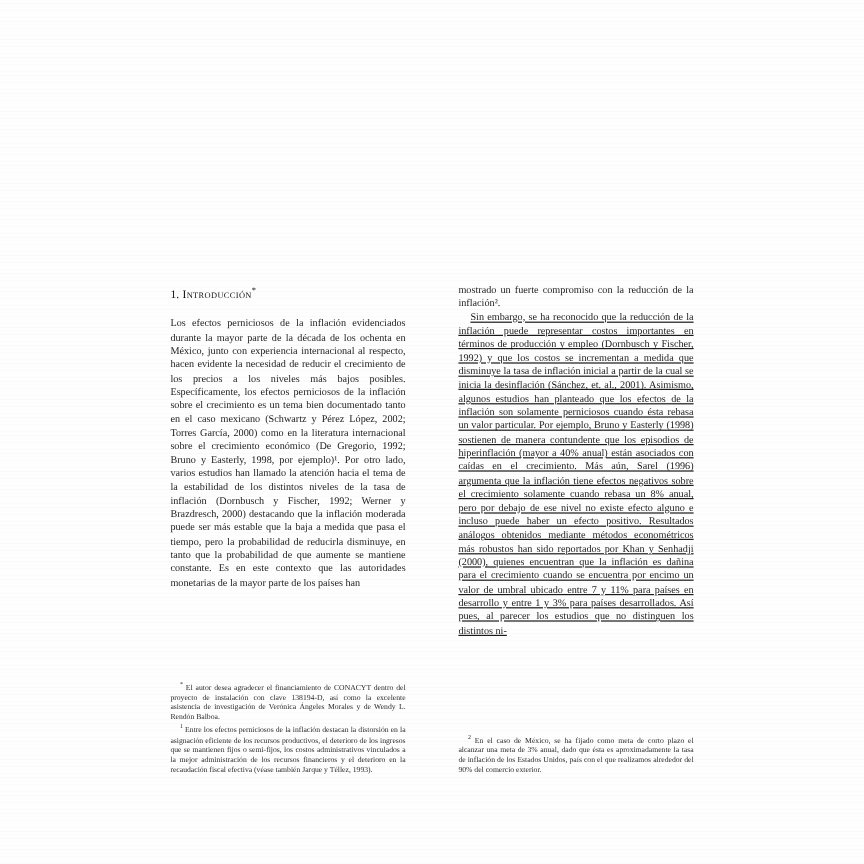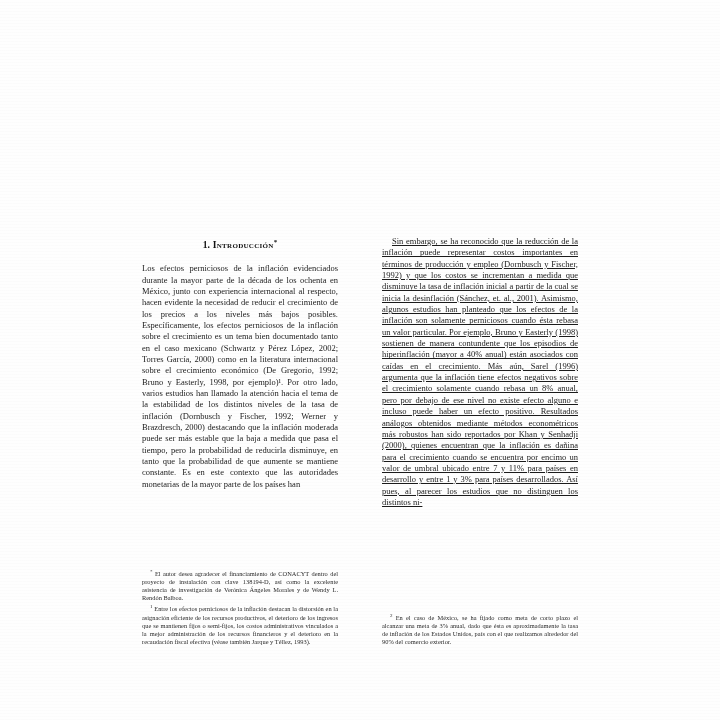--- a/index.html
+++ b/index.html
@@ -40,24 +40,23 @@
   .column {
     width: 196px;
     display: flex;
     flex-direction: column;
   }
 
   .section-heading {
     font-size: 9.6px;
     line-height: 12px;
     margin: 0 0 12px 0;
-    font-weight: bold;
+    font-weight: normal;
     letter-spacing: 0.15px;
     color: #111;
-    text-align: center;
   }
   .section-heading .num {
     font-variant: normal;
   }
   .section-heading .smallcaps {
     font-variant: small-caps;
     letter-spacing: 0.3px;
   }
   .section-heading sup {
     font-size: 7px;
@@ -132,20 +131,21 @@
       <div class="footnote-zone">
         <p class="footnote"><span class="fn-mark">*</span> <span>El autor desea agradecer el financiamiento de CONACYT dentro del proyecto de instalación con clave 138194-D, así como la excelente asistencia de investigación de Verónica Ángeles Morales y de Wendy L. Rendón Balboa.</span></p>
         <p class="footnote"><span class="fn-mark">1</span> <span>Entre los efectos perniciosos de la inflación destacan la distorsión en la asignación eficiente de los recursos productivos, el deterioro de los ingresos que se mantienen fijos o semi-fijos, los costos administrativos vinculados a la mejor administración de los recursos financieros y el deterioro en la recaudación fiscal efectiva (véase también Jarque y Téllez, 1993).</span></p>
       </div>
 
     </div>
 
     <div class="column">
 
       <div class="col-body">
+        <p class="body-par">mostrado un fuerte compromiso con la reducción de la inflación².</p>
         <p class="body-par indent">Sin embargo, se ha reconocido que la reducción de la inflación puede representar costos importantes en términos de producción y empleo (Dornbusch y Fischer, 1992) y que los costos se incrementan a medida que disminuye la tasa de inflación inicial a partir de la cual se inicia la desinflación (Sánchez, et. al., 2001). Asimismo, algunos estudios han planteado que los efectos de la inflación son solamente perniciosos cuando ésta rebasa un valor particular. Por ejemplo, Bruno y Easterly (1998) sostienen de manera contundente que los episodios de hiperinflación (mayor a 40% anual) están asociados con caídas en el crecimiento. Más aún, Sarel (1996) argumenta que la inflación tiene efectos negativos sobre el crecimiento solamente cuando rebasa un 8% anual, pero por debajo de ese nivel no existe efecto alguno e incluso puede haber un efecto positivo. Resultados análogos obtenidos mediante métodos econométricos más robustos han sido reportados por Khan y Senhadji (2000), quienes encuentran que la inflación es dañina para el crecimiento cuando se encuentra por encimo un valor de umbral ubicado entre 7 y 11% para países en desarrollo y entre 1 y 3% para países desarrollados. Así pues, al parecer los estudios que no distinguen los distintos ni-</p>
       </div>
 
       <div class="footnote-zone">
         <p class="footnote"><span class="fn-mark">2</span> <span>En el caso de México, se ha fijado como meta de corto plazo el alcanzar una meta de 3% anual, dado que ésta es aproximadamente la tasa de inflación de los Estados Unidos, país con el que realizamos alrededor del 90% del comercio exterior.</span></p>
       </div>
 
     </div>
 
   </div>

